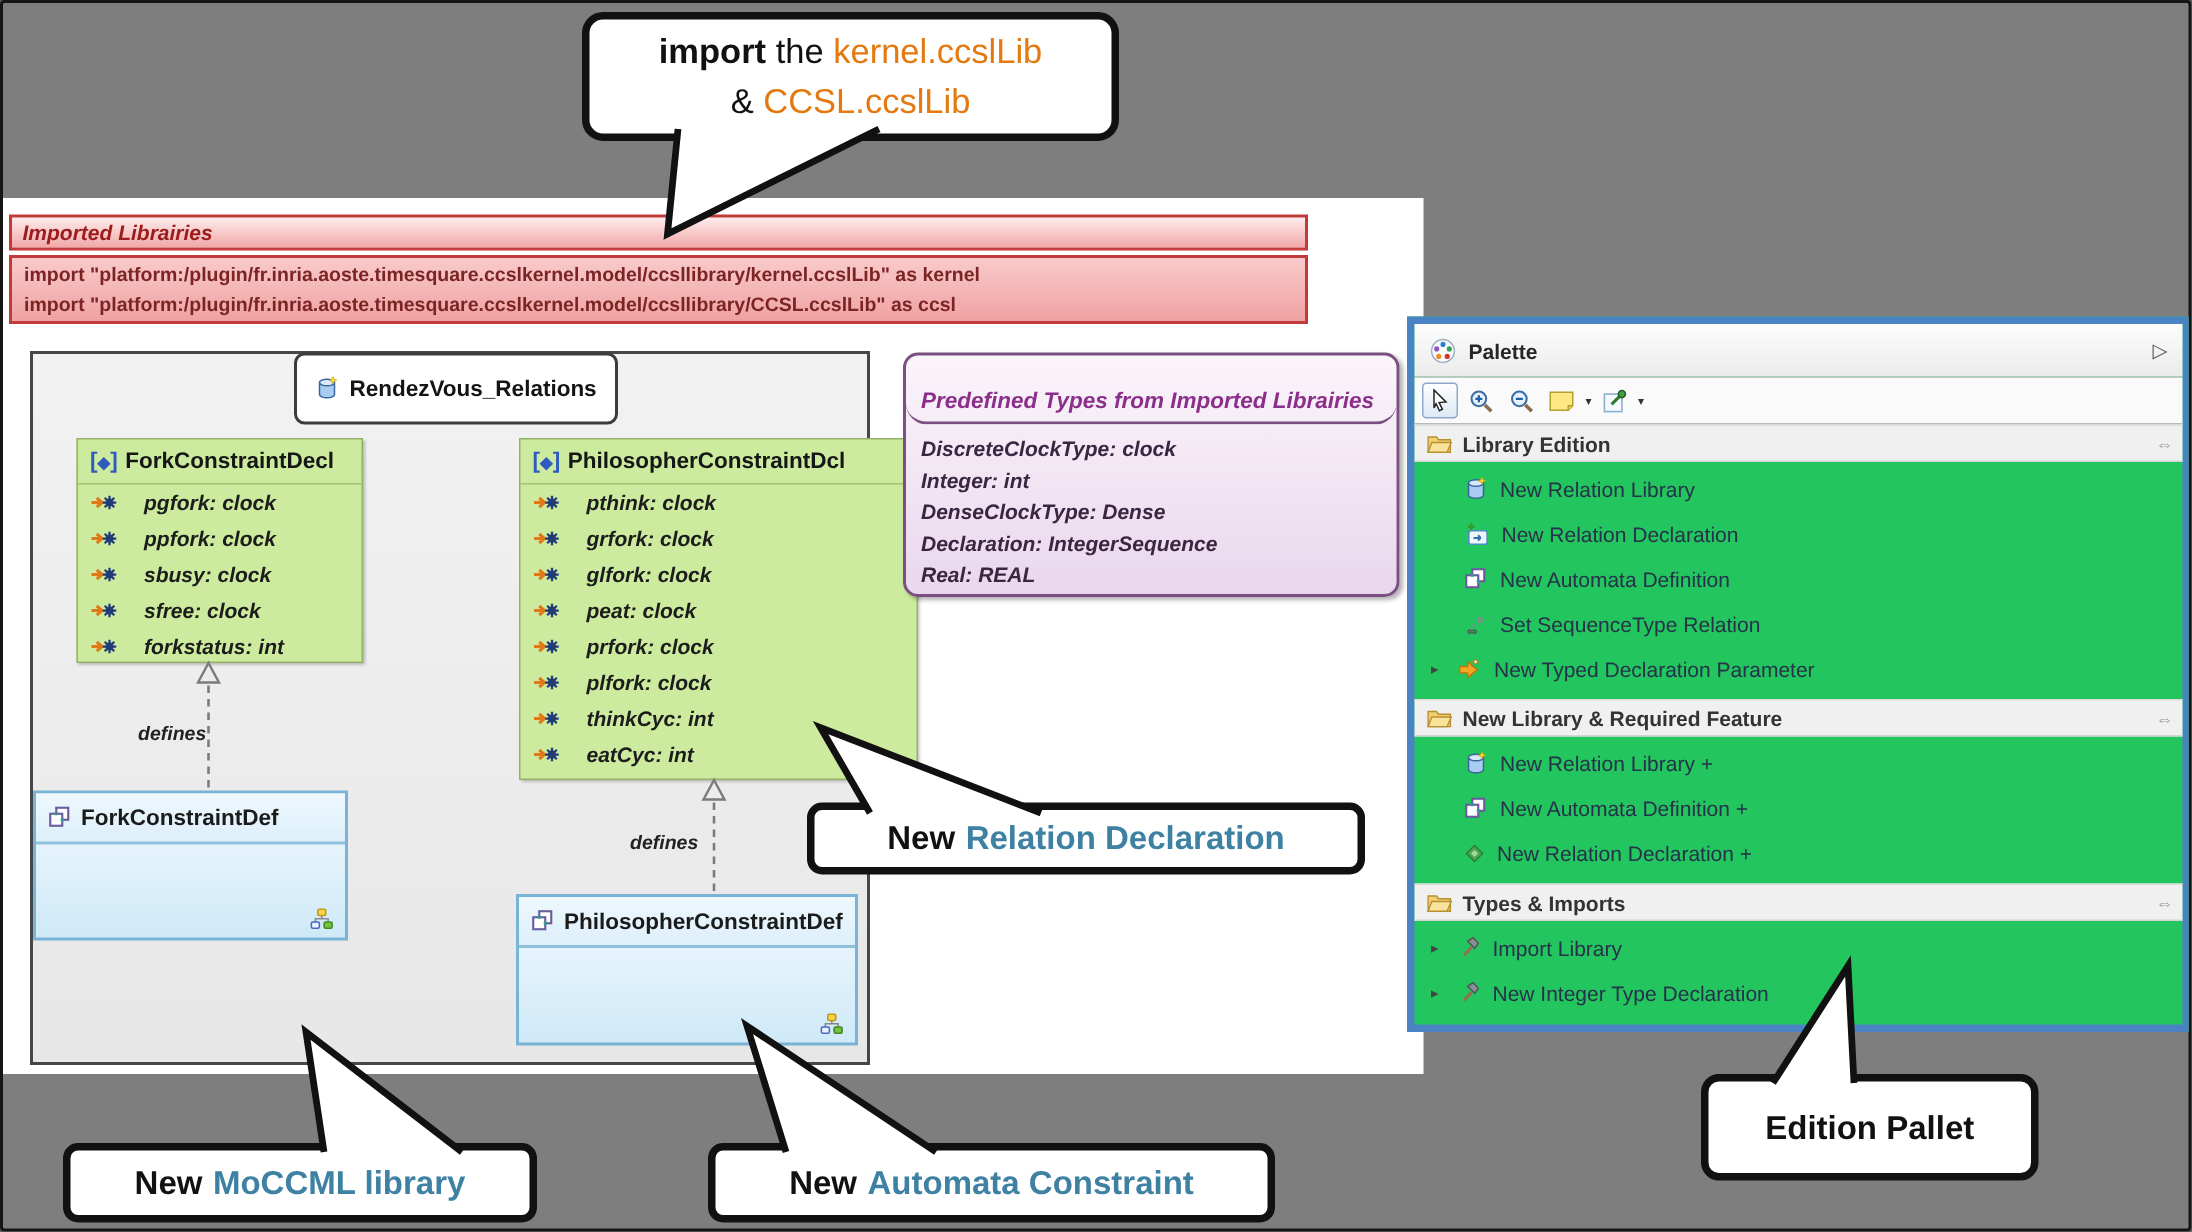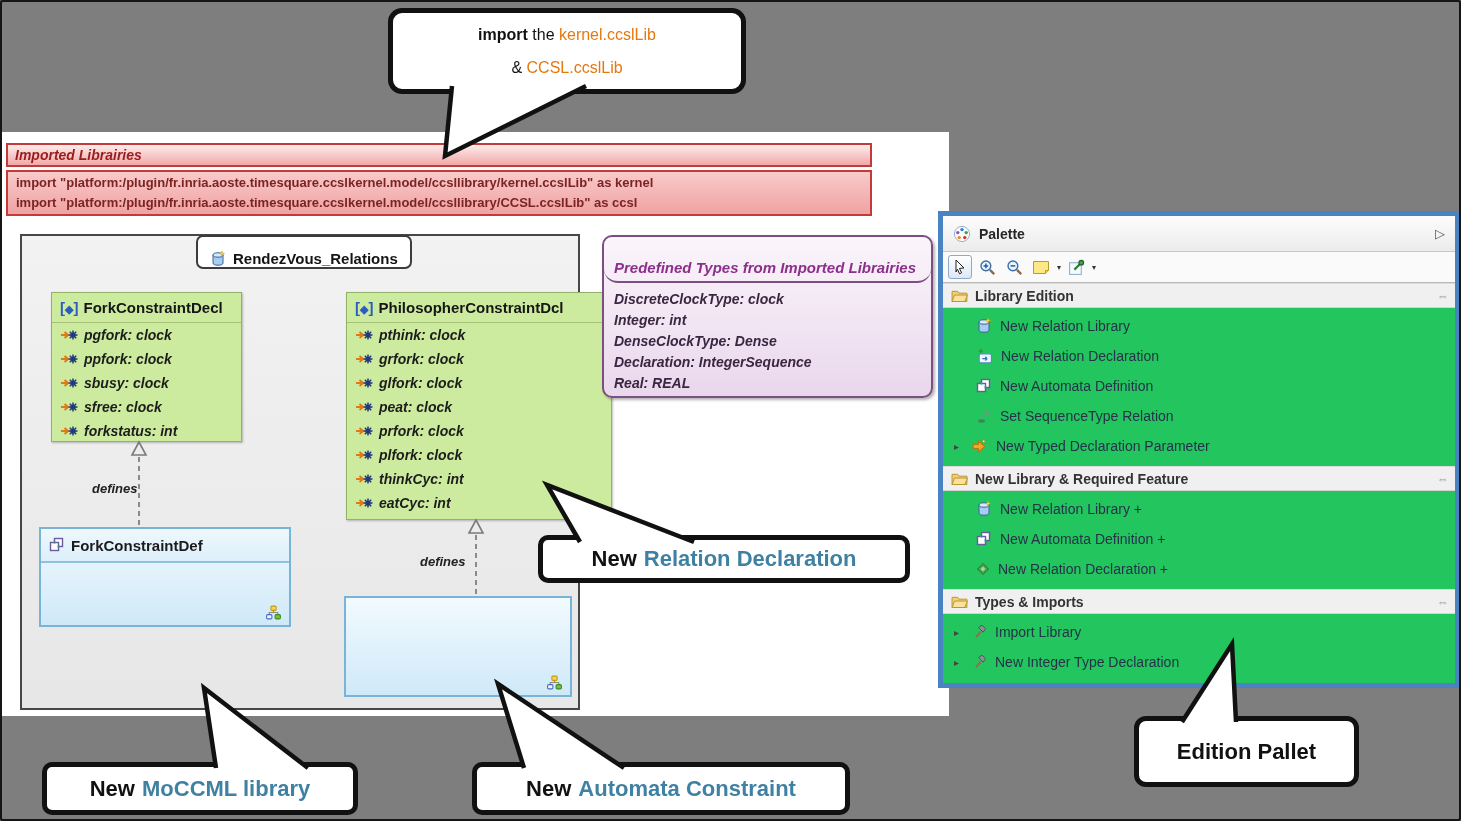--- a/index.html
+++ b/index.html
@@ -15,28 +15,28 @@
     background:linear-gradient(180deg,#fdecec 0%,#f2a8a8 100%);
     font:italic 700 14px "Liberation Sans",sans-serif;color:#9b1c1c;
     display:flex;align-items:center;padding:0 7px;}
   .imp-bd{left:4px;top:38px;width:866px;height:46px;border:2px solid #c23b3b;
     background:linear-gradient(180deg,#f9caca 0%,#efa2a2 100%);
     font:700 13px "Liberation Sans",sans-serif;color:#7c2424;
     display:flex;flex-direction:column;justify-content:center;padding:0 8px;line-height:20px;}
 
   
   .diagram{left:18px;top:102px;width:560px;height:476px;background:linear-gradient(180deg,#f2f2f2,#e7e7e7);border:2px solid #474747;}
-  .dtab{left:174px;top:-1px;width:216px;height:34px;background:#fff;border:2px solid #3c3c3c;border-radius:7px;
-    display:flex;align-items:flex-end;gap:7px;padding:0 12px;font:600 15px "Liberation Sans",sans-serif;color:#141414;}
+  .dtab{left:174px;top:-1px;width:216px;height:48px;background:#fff;border:2px solid #3c3c3c;border-radius:7px;
+    display:flex;align-items:center;gap:7px;padding:0 12px;font:600 15px "Liberation Sans",sans-serif;color:#141414;}
   .gbox{background:#cdeb9e;border:1px solid #93b267;box-shadow:1px 1px 2px rgba(0,0,0,.25);}
   .gbox .hd{height:30px;display:flex;align-items:center;gap:5px;padding:0 8px;border-bottom:1px solid #a4c175;
     font:700 15px "Liberation Sans",sans-serif;color:#161616;}
   .brk{color:#2d5bbf;font-weight:700;}
   .dia{color:#2d5bbf;font-size:11px;}
-  .arow{display:flex;align-items:center;gap:6px;height:24px;padding:0 8px;
+  .arow{display:flex;align-items:center;gap:18px;height:24px;padding:0 8px;
     font:italic 600 14px "Liberation Sans",sans-serif;color:#1c1c1c;}
   .bbox{background:linear-gradient(180deg,#f2fafe 0%,#cfe9f8 100%);border:2px solid #78b3d8;}
   .bbox .hd{height:34px;display:flex;align-items:center;gap:6px;padding:0 8px;border-bottom:2px solid #8fc0de;
     font:600 15px "Liberation Sans",sans-serif;color:#1b1b1b;background:linear-gradient(180deg,#eef8fd,#ddeffa);}
   .defines{font:italic 600 13px "Liberation Sans",sans-serif;color:#222;}
   .hier{position:absolute;right:7px;bottom:5px;}
 
   
   .pre{left:600px;top:233px;width:331px;height:163px;border:2px solid #7b4f82;border-radius:10px;
     background:linear-gradient(180deg,#fbf5fb 0%,#e9d7ec 100%);box-shadow:2px 2px 3px rgba(0,0,0,.3);overflow:hidden;}
@@ -61,21 +61,21 @@
   .p-items{padding:3px 0 5px;}
   .p-row{height:30px;display:flex;align-items:center;gap:8px;padding-left:33px;
     font:400 14px "Liberation Sans",sans-serif;color:#26324a;}
   .p-row.exp{padding-left:11px;}
   .caret{font-size:10px;color:#444;width:9px;}
 
   
   .co{background:#fff;border:5px solid #111;border-radius:14px;display:flex;align-items:center;justify-content:center;
     font-weight:700;color:#111;}
   .co .teal{color:#3e81a3;margin-left:7px;}
-  .co-import{left:386px;top:6px;width:358px;height:86px;flex-direction:column;font-size:16px;line-height:33px;font-weight:400;}
+  .co-import{left:386px;top:6px;width:358px;height:86px;flex-direction:column;font-size:23px;line-height:33px;font-weight:400;}
   .co-import b{font-weight:700;}
   .orange{color:#e4790f;}
   .co-rel{left:536px;top:533px;width:372px;height:48px;font-size:22px;border-radius:10px;}
   .co-moc{left:40px;top:760px;width:316px;height:53px;font-size:22px;border-radius:10px;}
   .co-aut{left:470px;top:760px;width:378px;height:53px;font-size:22px;border-radius:10px;}
   .co-ed{left:1132px;top:714px;width:225px;height:71px;font-size:22px;border-radius:12px;}
 
   .overlay{left:0;top:0;width:1461px;height:821px;pointer-events:none;}
   svg{display:block;}
 </style>
@@ -227,21 +227,21 @@
 
       <svg class="abs" style="left:0;top:0;" width="560" height="476">
         <polygon points="110,219 117,206 124,219" fill="#ececec" stroke="#7a7a7a" stroke-width="1.6"></polygon>
         <line x1="117" y1="221" x2="117" y2="291" stroke="#7a7a7a" stroke-width="1.7" stroke-dasharray="5 4"></line>
         <polygon points="447,297 454,284 461,297" fill="#ececec" stroke="#7a7a7a" stroke-width="1.6"></polygon>
         <line x1="454" y1="299" x2="454" y2="360" stroke="#7a7a7a" stroke-width="1.7" stroke-dasharray="5 4"></line>
       </svg>
       <div class="abs defines" style="left:70px;top:245px;">defines</div>
       <div class="abs defines" style="left:398px;top:318px;">defines</div>
 
-      <div class="abs bbox" style="left:17px;top:291px;width:252px;height:100px;">
+      <div class="abs bbox" style="left:0;top:291px;width:210px;height:100px;">
         <div class="hd">
           <span>
             <svg width="16" height="16" viewBox="0 0 16 16">
                 <rect x="5.5" y="1.5" width="8" height="8" fill="#fff" stroke="#6a5a9e" stroke-width="1.4"></rect>
                 <rect x="1.5" y="5.5" width="8" height="8" fill="#fff" stroke="#6a5a9e" stroke-width="1.4"></rect>
                 <rect x="4.5" y="4.5" width="2" height="2" fill="#2e9e8e"></rect>
                 <rect x="8.5" y="8.5" width="2" height="2" fill="#2e9e8e"></rect>
               </svg>
           </span>
           <span>ForkConstraintDef</span>
@@ -250,20 +250,31 @@
           <svg width="17" height="15" viewBox="0 0 16 14">
               <path d="M8 5v2M4 9V7h8v2" fill="none" stroke="#8a8a8a"></path>
               <rect x="5.5" y="1" width="5" height="4" rx="1" fill="#ffd24a" stroke="#c29a10"></rect>
               <rect x="1.5" y="9" width="5" height="4" rx="1" fill="#eef3ff" stroke="#4a68c0"></rect>
               <rect x="9.5" y="9" width="5" height="4" rx="1" fill="#79c043" stroke="#3f8a1f"></rect>
             </svg>
         </span>
       </div>
 
       <div class="abs bbox" style="left:322px;top:360px;width:228px;height:101px;">
+        <div class="hd">
+          <span>
+            <svg width="16" height="16" viewBox="0 0 16 16">
+                <rect x="5.5" y="1.5" width="8" height="8" fill="#fff" stroke="#6a5a9e" stroke-width="1.4"></rect>
+                <rect x="1.5" y="5.5" width="8" height="8" fill="#fff" stroke="#6a5a9e" stroke-width="1.4"></rect>
+                <rect x="4.5" y="4.5" width="2" height="2" fill="#2e9e8e"></rect>
+                <rect x="8.5" y="8.5" width="2" height="2" fill="#2e9e8e"></rect>
+              </svg>
+          </span>
+          <span>PhilosopherConstraintDef</span>
+        </div>
         <span class="hier">
           <svg width="17" height="15" viewBox="0 0 16 14">
               <path d="M8 5v2M4 9V7h8v2" fill="none" stroke="#8a8a8a"></path>
               <rect x="5.5" y="1" width="5" height="4" rx="1" fill="#ffd24a" stroke="#c29a10"></rect>
               <rect x="1.5" y="9" width="5" height="4" rx="1" fill="#eef3ff" stroke="#4a68c0"></rect>
               <rect x="9.5" y="9" width="5" height="4" rx="1" fill="#79c043" stroke="#3f8a1f"></rect>
             </svg>
         </span>
       </div>
     </div>

